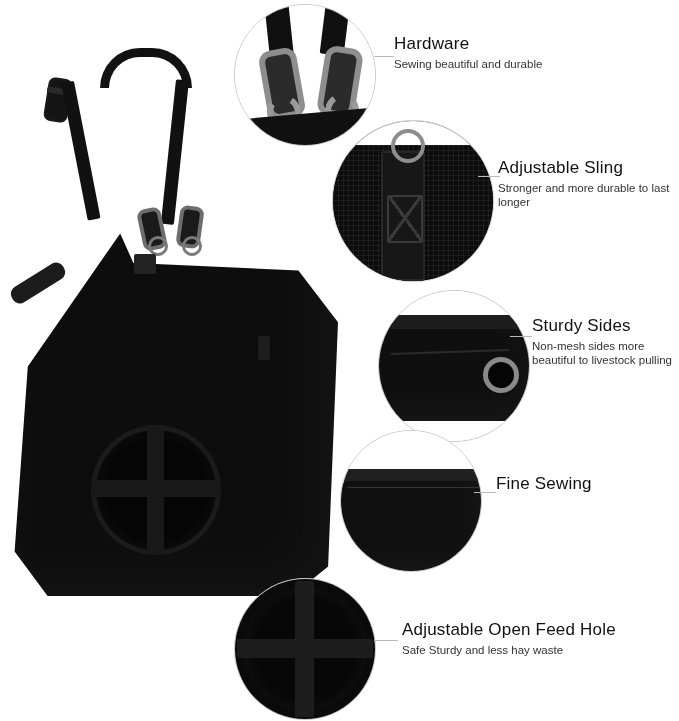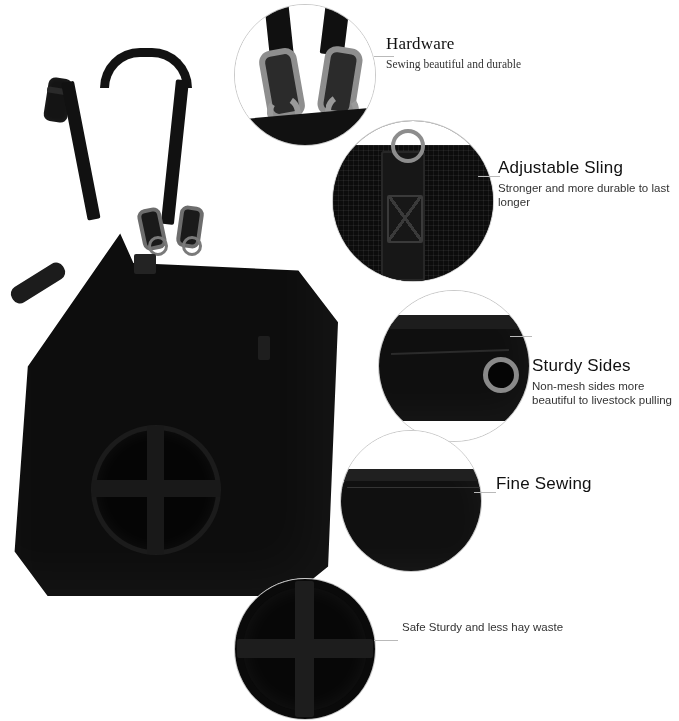--- a/index.html
+++ b/index.html
@@ -394,23 +394,23 @@
     white-space: nowrap;
   }
   .callout-desc {
     font-size: 11.5px;
     color: #333333;
     line-height: 14px;
     margin: 0;
     max-width: 190px;
   }
 
-  #text-hardware { left: 386px; top: 34px; font-family: Liberation Serif, serif; }
+  #text-hardware { left: 394px; top: 34px; }
   #text-sling    { left: 498px; top: 158px; }
-  #text-sides    { left: 532px; top: 316px; margin-top: 40px; }
+  #text-sides    { left: 532px; top: 316px; }
   #text-sewing   { left: 496px; top: 474px; }
   #text-feed     { left: 402px; top: 620px; }
 </style>
 </head>
 <body>
 
 <div id="stage">
 
   <div class="product-wrap">
     <div class="strap-loop"></div>
@@ -492,16 +492,17 @@
 
   <div class="callout-circle" id="circle-feed">
     <div class="cc-inner">
       <div class="fh-disc"></div>
       <div class="fh-bar-h"></div>
       <div class="fh-bar-v"></div>
     </div>
   </div>
   <div class="leader" style="left:374px; top:640px; width:24px;"></div>
   <div class="callout-text" id="text-feed">
+    <p class="callout-title">Adjustable Open Feed Hole</p>
     <p class="callout-desc">Safe Sturdy and less hay waste</p>
   </div>
 
 </div>
 
 </body></html>

